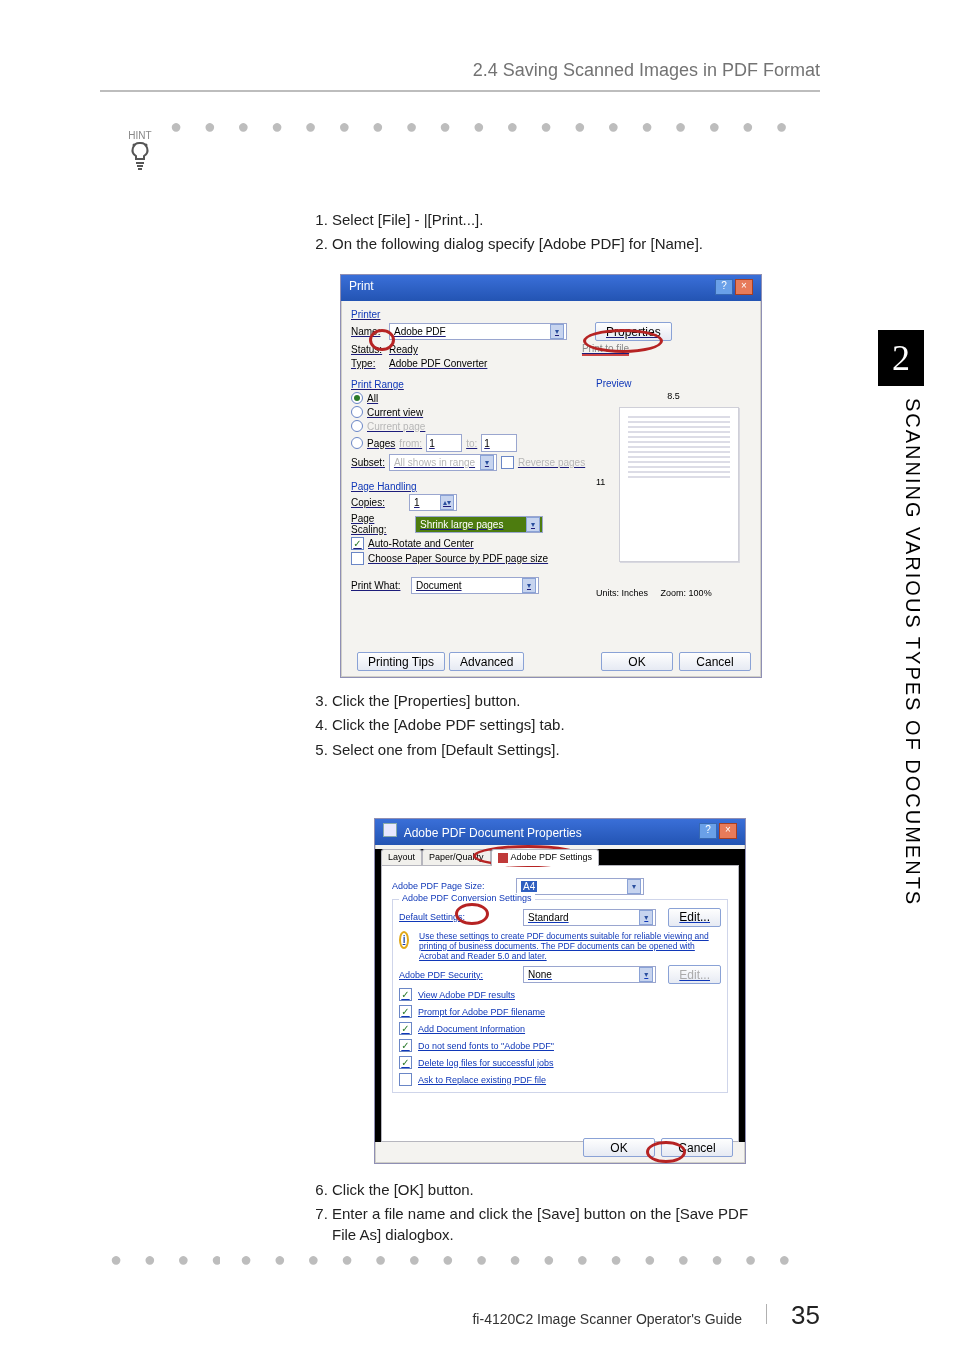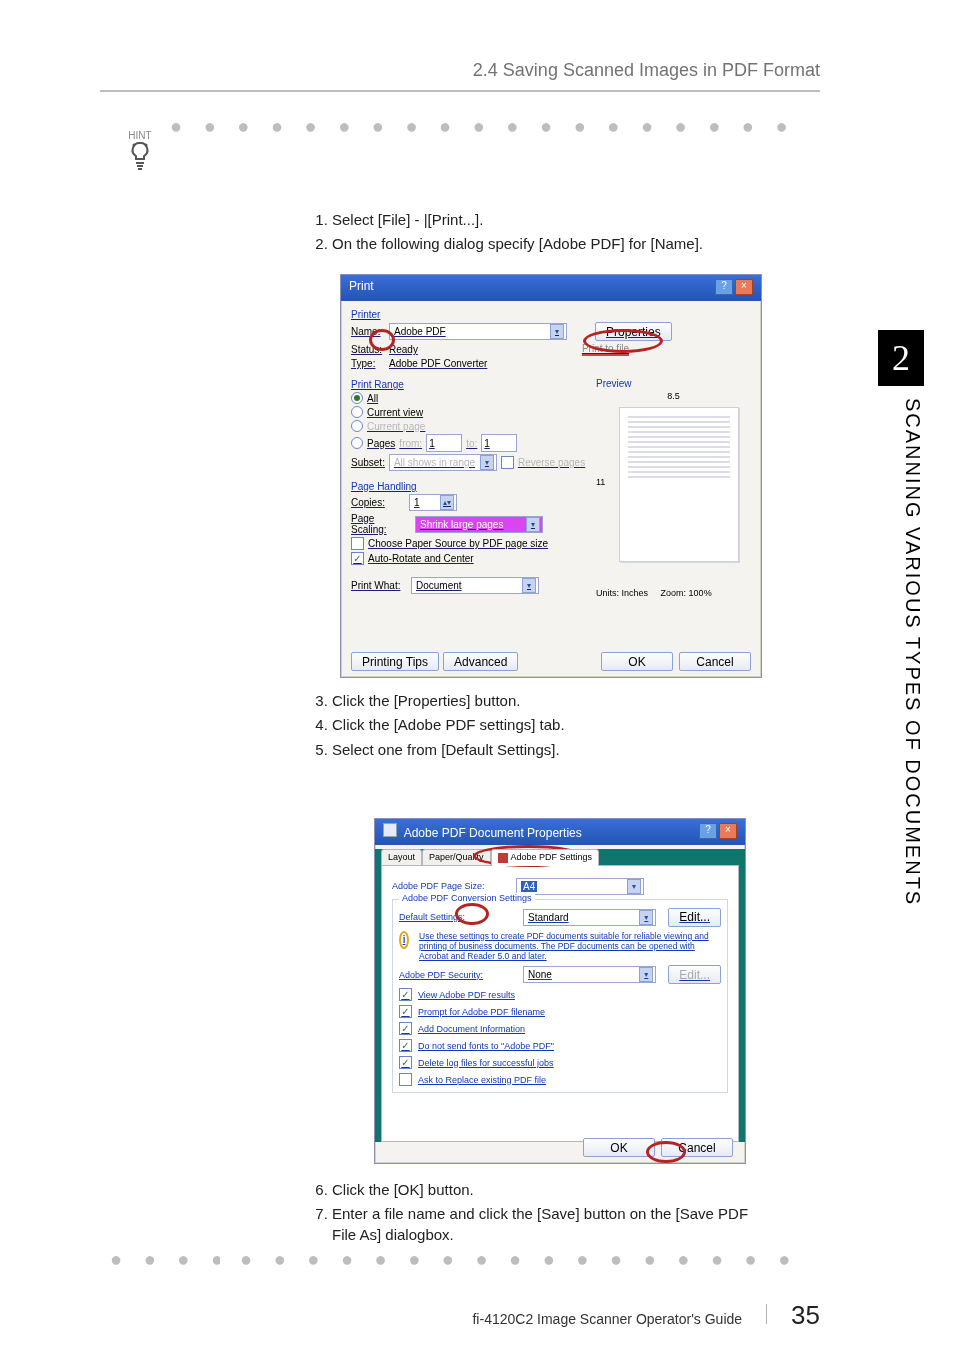--- a/index.html
+++ b/index.html
@@ -553,32 +553,32 @@
           <div class="grp-label" style="margin-top:10px">Page Handling</div>
           <div class="dlg-row">
             <span style="color:#000;width:54px">Copies:</span>
             <span class="combo" style="width:40px">
                 <span>1</span>
                 <span class="arrow">▴▾</span>
               </span>
           </div>
           <div class="dlg-row">
             <span style="color:#000;width:60px">Page Scaling:</span>
-            <span class="combo" style="width:120px;background:#d946ef;color:#fff">
+            <span class="combo" style="width:120px;background:#4d7c0f;color:#fff">
                 <span>Shrink large pages</span>
                 <span class="arrow" style="background:#c7d4ef;color:#2b4f9e">▾</span>
               </span>
           </div>
           <div class="dlg-row">
+              <span class="chk checked"></span>
+              <span style="color:#000">Auto-Rotate and Center</span>
+            </div>
+          <div class="dlg-row">
               <span class="chk"></span>
               <span style="color:#000">Choose Paper Source by PDF page size</span>
-            </div>
-          <div class="dlg-row">
-              <span class="chk checked"></span>
-              <span style="color:#000">Auto-Rotate and Center</span>
             </div>
 
           <div class="dlg-row" style="margin-top:12px">
             <span style="color:#000;width:56px">Print What:</span>
             <span class="combo" style="width:120px">
                 <span>Document</span>
                 <span class="arrow">▾</span>
               </span>
           </div>
         </div>
@@ -607,21 +607,21 @@
             </div>
           </div>
         </div>
         <div style="color:#000;margin-top:26px;font-size:9px">
           <span>Units:</span> <span>Inches</span>
           &nbsp;&nbsp;&nbsp;
           <span>Zoom:</span> <span>100%</span>
         </div>
       </div>
 
-      <div style="position:absolute;left:10px;bottom:8px;display:flex;gap:4px">
+      <div style="position:absolute;left:16px;bottom:8px;display:flex;gap:4px">
         <span class="xpbtn">Printing Tips</span>
         <span class="xpbtn">Advanced</span>
       </div>
       <div style="position:absolute;right:10px;bottom:8px;display:flex;gap:6px">
         <span class="xpbtn" style="width:50px;justify-content:center">OK</span>
         <span class="xpbtn" style="width:50px;justify-content:center">Cancel</span>
       </div>
 
       <span class="red-ellipse ellipse-name"></span>
       <span class="red-ellipse ellipse-properties"></span>
@@ -642,21 +642,21 @@
     <div class="dlg-title">
       <span>
         <span style="display:inline-block;width:12px;height:12px;background:#e8e8ff;border:1px solid #8aa;margin-right:4px"></span>
         <span>Adobe PDF Document Properties</span>
       </span>
       <span class="wbtns">
         <span class="wbtn help">?</span>
         <span class="wbtn">×</span>
       </span>
     </div>
-    <div style="padding:0 6px;background:#0f766e">
+    <div style="padding:0 6px;background:#000000">
       <div class="tabs">
         <span class="tab">Layout</span>
         <span class="tab">Paper/Quality</span>
         <span class="tab active"><span class="pdf-ico"></span><span>Adobe PDF Settings</span></span>
       </div>
       <div class="props-body">
         <div class="props-row">
           <span class="label">Adobe PDF Page Size:</span>
           <span class="combo" style="width:120px">
               <span class="select-hl">A4</span>

